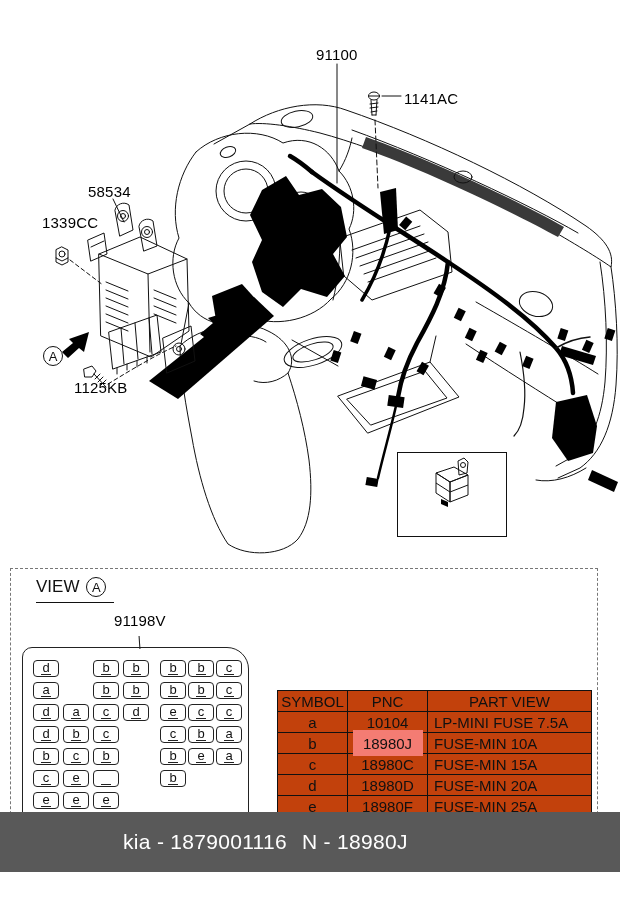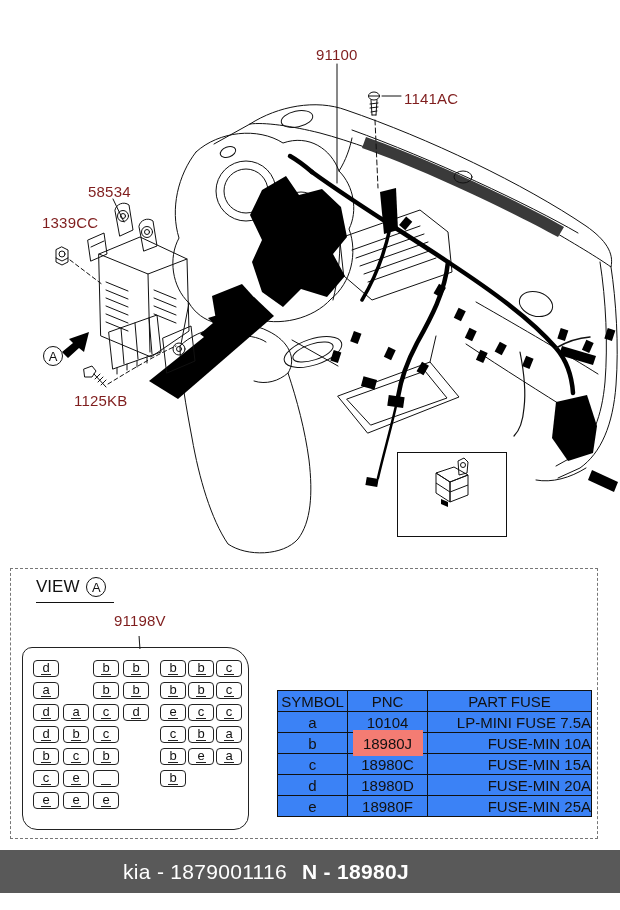--- a/index.html
+++ b/index.html
@@ -3,21 +3,21 @@
 <meta charset="utf-8">
 <style>
   html,body{margin:0;padding:0;}
   body{
     width:620px;height:910px;position:relative;background:#ffffff;
     font-family:"Liberation Sans", sans-serif;color:#111;overflow:hidden;
   }
   .stage{position:absolute;inset:0;}
   svg.art{position:absolute;left:0;top:0;}
   .plabel{
-    position:absolute;font-size:15px;color:#7f1d1d;white-space:nowrap;
+    position:absolute;font-size:15px;color:#000000;white-space:nowrap;
     letter-spacing:0.2px;
   }
   
   .circA{
     position:absolute;width:20px;height:20px;border:1.5px solid #111;border-radius:50%;
     font-size:13px;line-height:20px;text-align:center;background:#fff;box-sizing:border-box;
   }
   .circA.inline{position:static;display:inline-block;}
   
   .relay-box{
@@ -52,42 +52,42 @@
   .fuse{
     position:absolute;width:26px;height:17px;border:1.4px solid #222;border-radius:4px;
     box-sizing:border-box;font-size:13px;line-height:13px;text-align:center;color:#111;
   }
   .fuse::after{
     content:"";position:absolute;left:7px;right:7px;bottom:1px;border-bottom:1.2px solid #222;
   }
   
   .parts-table{
     position:absolute;left:266px;top:121px;border-collapse:collapse;table-layout:fixed;
-    font-size:15px;background:#3b82f6;
+    font-size:15px;background:#c2410c;
   }
   .parts-table th,.parts-table td{
     border:1.6px solid #111;height:20px;padding:0;text-align:center;font-weight:normal;
     overflow:visible;
   }
   .parts-table col.c-sym{width:70px;}
   .parts-table col.c-pnc{width:80px;}
   .parts-table col.c-name{width:164px;}
-  .parts-table td.name{text-align:right;padding-left:6px;}
+  .parts-table td.name{text-align:left;padding-left:6px;}
   .parts-table td.pnc{position:relative;}
   .parts-table td.pnc span{position:relative;z-index:2;}
   .hl{
     position:absolute;left:5px;top:-3px;width:70px;height:26px;z-index:1;
   }
   
   .footer{
-    position:absolute;left:0;top:850px;width:620px;height:43px;color:#fff;
+    position:absolute;left:0;top:812px;width:620px;height:60px;color:#fff;
   }
   .footer span{position:absolute;top:50%;transform:translateY(-50%);font-size:21px;letter-spacing:0.3px;}
   .footer .f-left{left:123px;}
-  .footer .f-right{left:302px;font-weight:bold;}
+  .footer .f-right{left:302px;}
 </style>
 </head>
 <body>
 
 <div class="stage">
 
   <svg class="art" width="620" height="560" viewBox="0 0 620 560">
     <g stroke="#111" fill="none" stroke-width="1" stroke-linejoin="round" stroke-linecap="round">
 
       <g>
@@ -218,21 +218,21 @@
 
       <path d="M200,334 L213,323 L208,318 L231,311 L225,333 L220,328 L208,340 Z" fill="#000" stroke="none"></path>
       <path d="M62,352 L73,343 L69,339 L89,332 L84,352 L79,348 L68,358 Z" fill="#000" stroke="none"></path>
     </g>
   </svg>
 
   <div class="plabel" style="left:316px;top:46px">91100</div>
   <div class="plabel" style="left:404px;top:90px">1141AC</div>
   <div class="plabel" style="left:88px;top:183px">58534</div>
   <div class="plabel" style="left:42px;top:214px">1339CC</div>
-  <div class="plabel" style="left:74px;top:392px">1125KB</div>
+  <div class="plabel" style="left:74px;top:379px">1125KB</div>
 
   <div class="circA" style="left:43px;top:346px">A</div>
 
   <div class="relay-box">
     <svg width="106" height="58" viewBox="0 0 106 58">
       <g stroke="#111" fill="none" stroke-width="1" stroke-linejoin="round">
         <path d="M60,8 L66,5 L70,9 L69,20 L61,22 Z"></path>
         <circle cx="65" cy="12" r="2.5"></circle>
         <path d="M38,20 L56,14 L70,22 L52,29 Z"></path>
         <path d="M38,20 L38,40 L52,49 L52,29 Z"></path>
@@ -297,21 +297,21 @@
     <table class="parts-table">
       <colgroup>
           <col class="c-sym">
           <col class="c-pnc">
           <col class="c-name">
         </colgroup>
       <thead>
         <tr>
           <th>SYMBOL</th>
           <th>PNC</th>
-          <th>PART FUSE</th>
+          <th>PART VIEW</th>
         </tr>
       </thead>
       <tbody id="tableBody">
           <tr>
             <td>a</td>
             <td class="pnc"><span>10104</span></td>
             <td class="name">LP-MINI FUSE 7.5A</td>
           </tr>
           <tr>
             <td>b</td>

